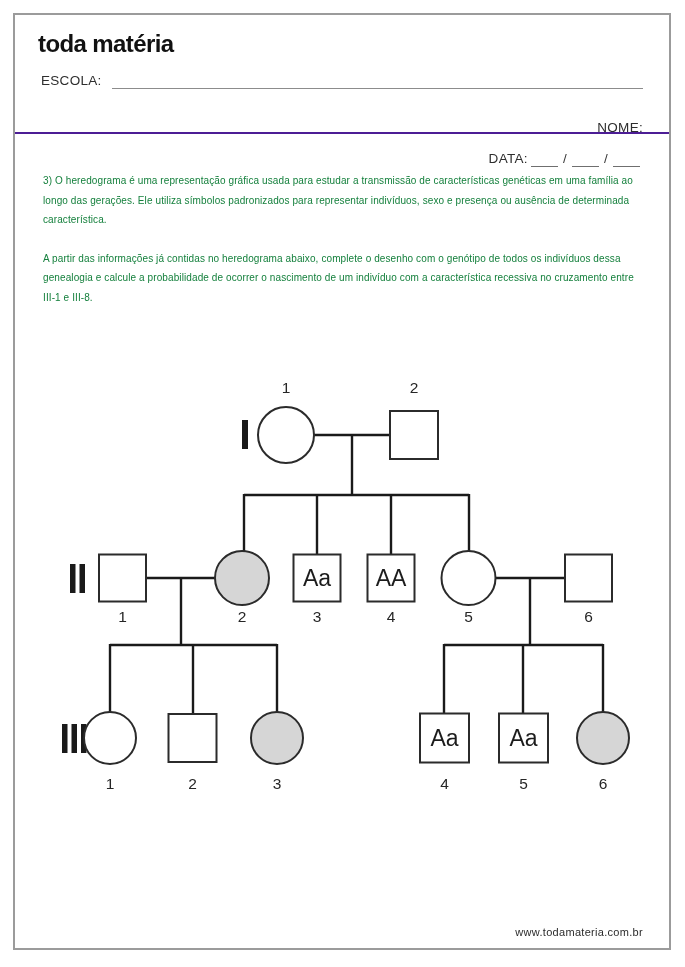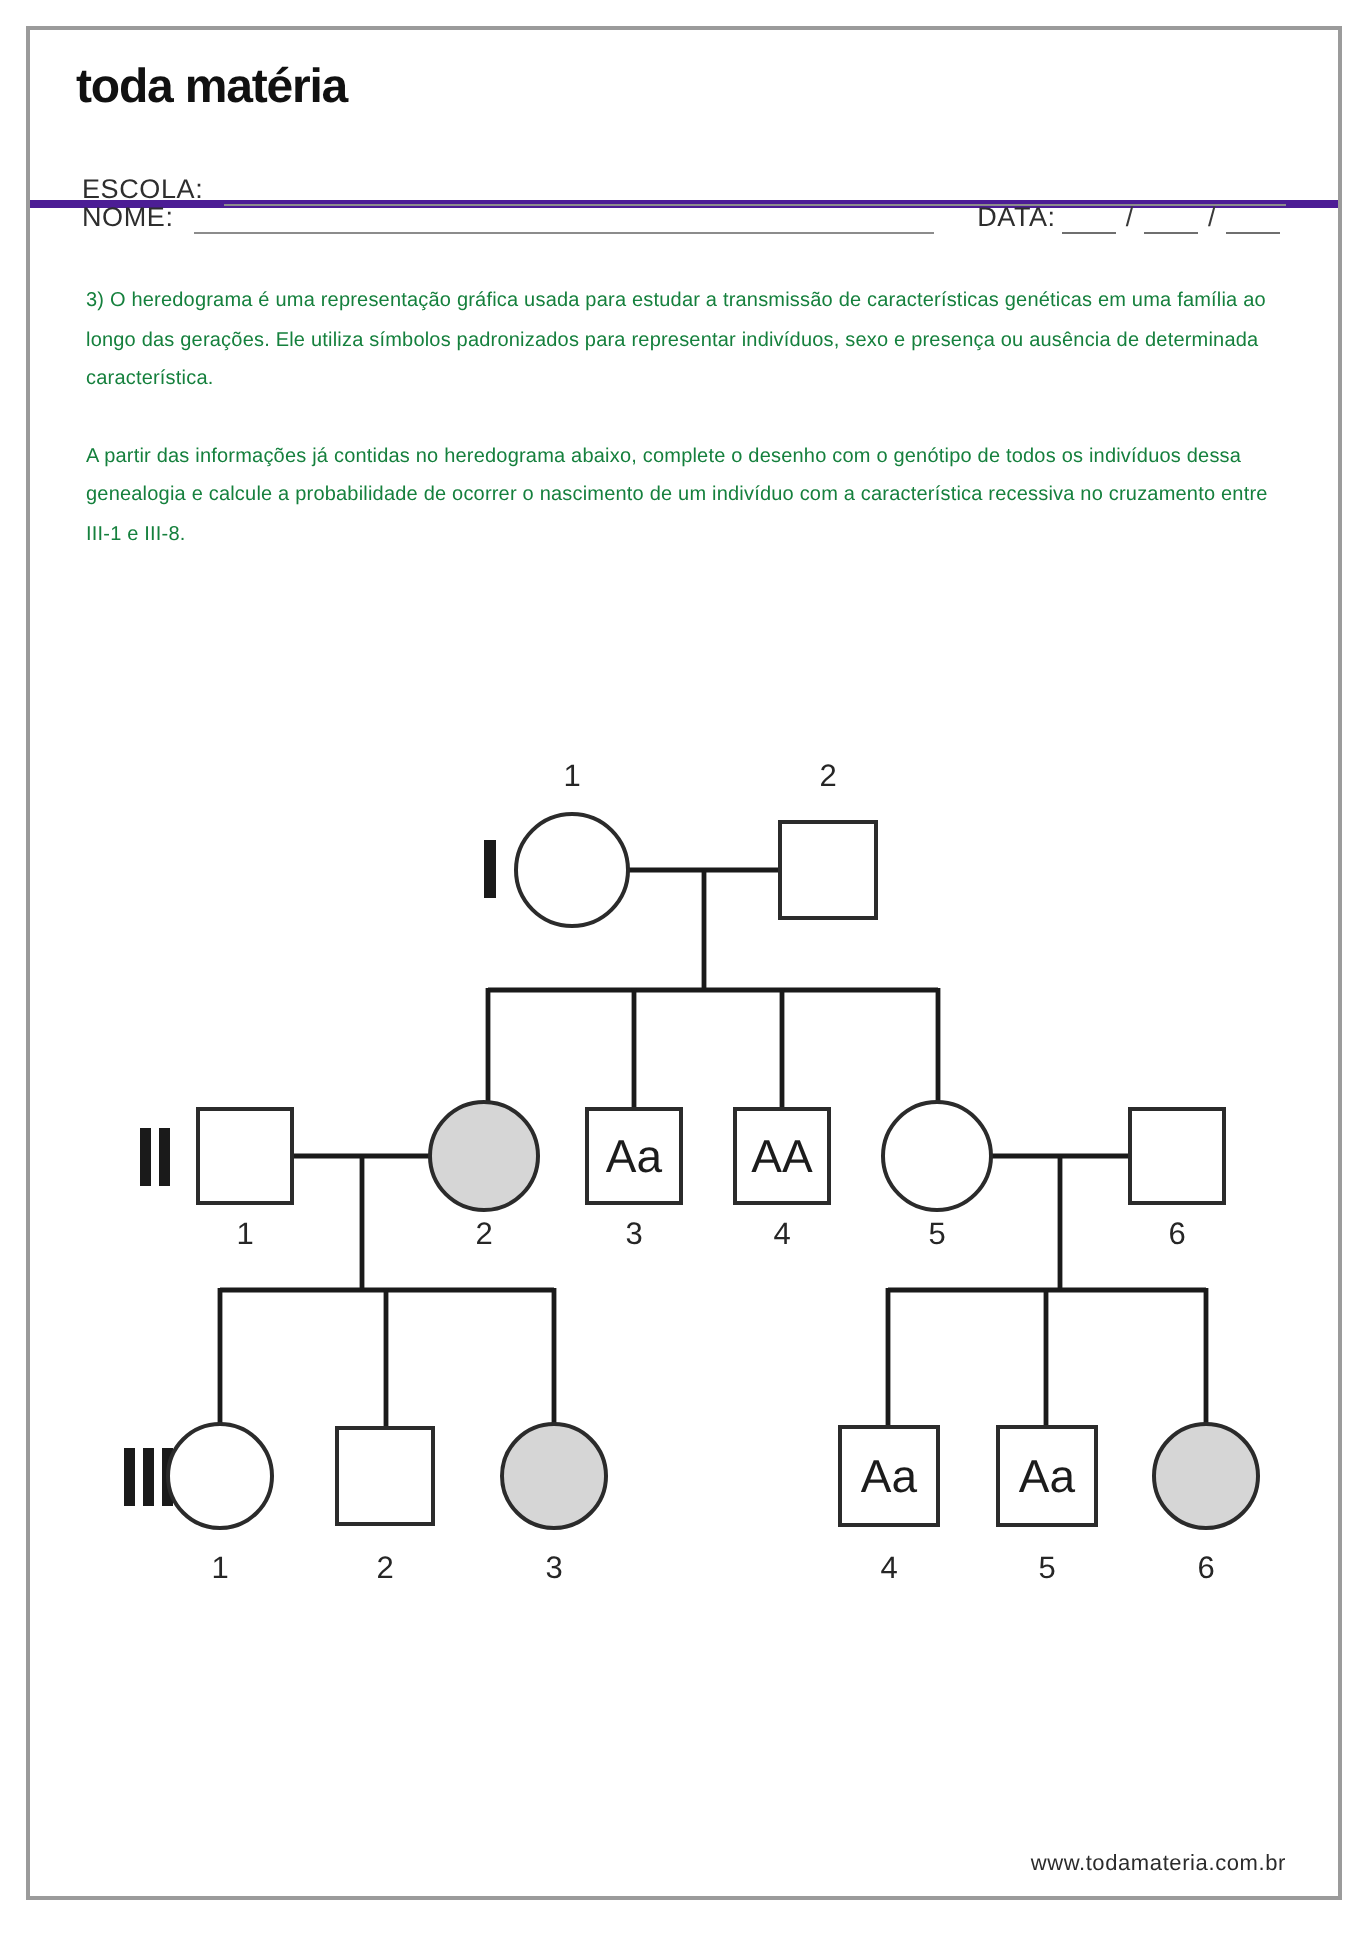--- a/index.html
+++ b/index.html
@@ -7,34 +7,34 @@
   body { font-family:"Liberation Sans", sans-serif; }
   .page {
     position:relative; width:685px; height:967px; background:#ffffff;
     overflow:hidden;
   }
   .frame {
     position:absolute; left:13px; top:13px; width:658px; height:937px;
     border:2px solid #9b9b9b; background:#ffffff;
   }
   .header {
-    position:relative; width:100%; height:89px;
-    border-bottom:4px solid #4c1d95;
+    position:relative; width:100%; height:119px;
+    border-bottom:2px solid #4c1d95;
   }
   .logo {
     position:absolute; left:23px; top:15px;
     font-size:24px; font-weight:800; letter-spacing:-0.6px; color:#111111;
   }
   .field-row {
     position:absolute; left:26px; right:26px;
     display:flex; align-items:flex-end;
     font-size:13.5px; color:#2e2e2e; letter-spacing:0.3px;
   }
-  .field-row.escola { top:72px; }
-  .field-row.nome   { top:86px; }
+  .field-row.escola { top:58px; }
+  .field-row.nome   { top:105px;flex-direction:column; }
   .field-label { white-space:nowrap; padding-bottom:1px; }
   .fill-line {
     flex:1 1 auto; height:15px; margin-left:10px;
     border-bottom:1.5px solid #8c8c8c;
   }
   .nome-line { flex:1 1 auto; }
   .data-group { display:flex; align-items:center; margin-left:22px; }
   .date-blank {
     width:27px; height:15px; margin:0 3px;
     border-bottom:1.5px solid #6f6f6f;

